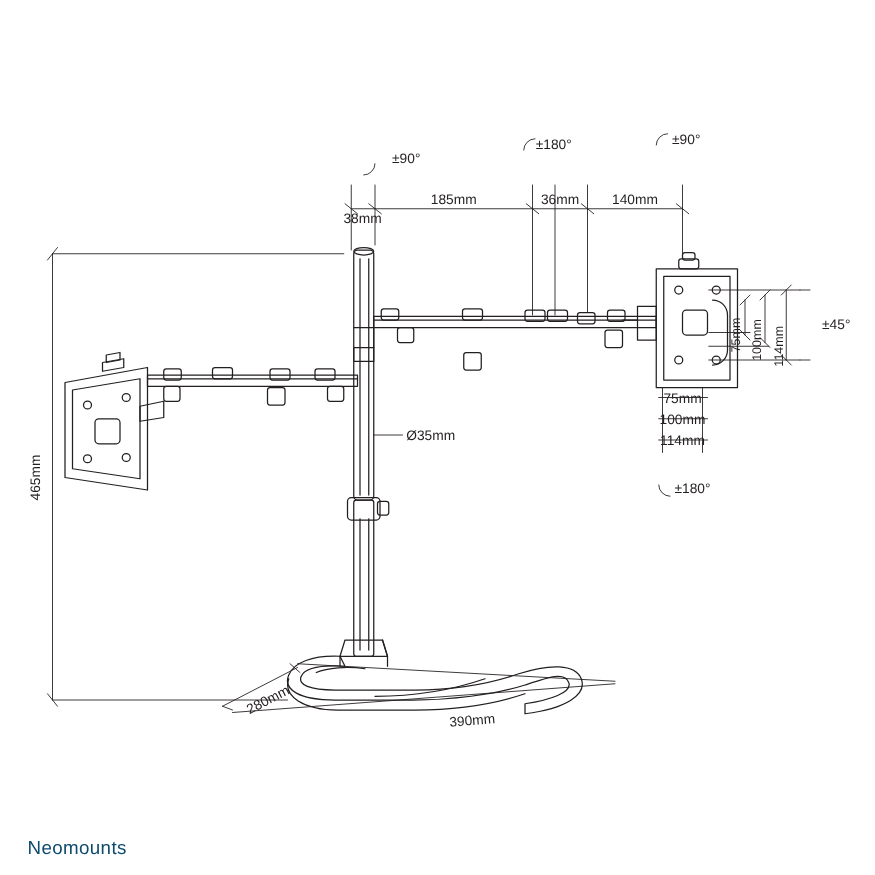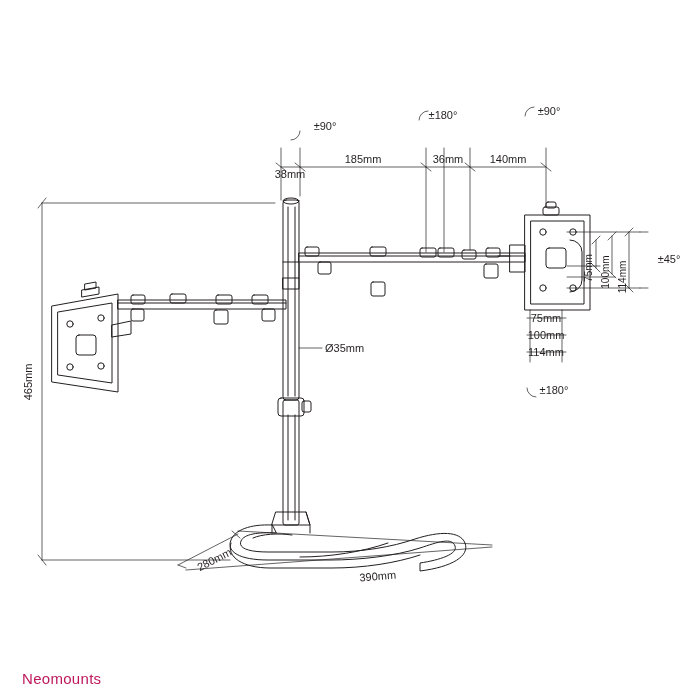--- a/index.html
+++ b/index.html
@@ -26,21 +26,21 @@
     left: 0; top: 0;
     width: 700px;
     height: 700px;
   }
   .brand {
     position: absolute;
     left: 22px;
     top: 670px;
     font-size: 15px;
     letter-spacing: 0.3px;
-    color: #be185d;
+    color: #0c4a6e;
     font-family: "Liberation Sans", sans-serif;
   }
   text {
     font-family: "Liberation Sans", sans-serif;
     fill: #231f20;
   }
   .dim {
     font-size: 11px;
   }
   .dimsm {

